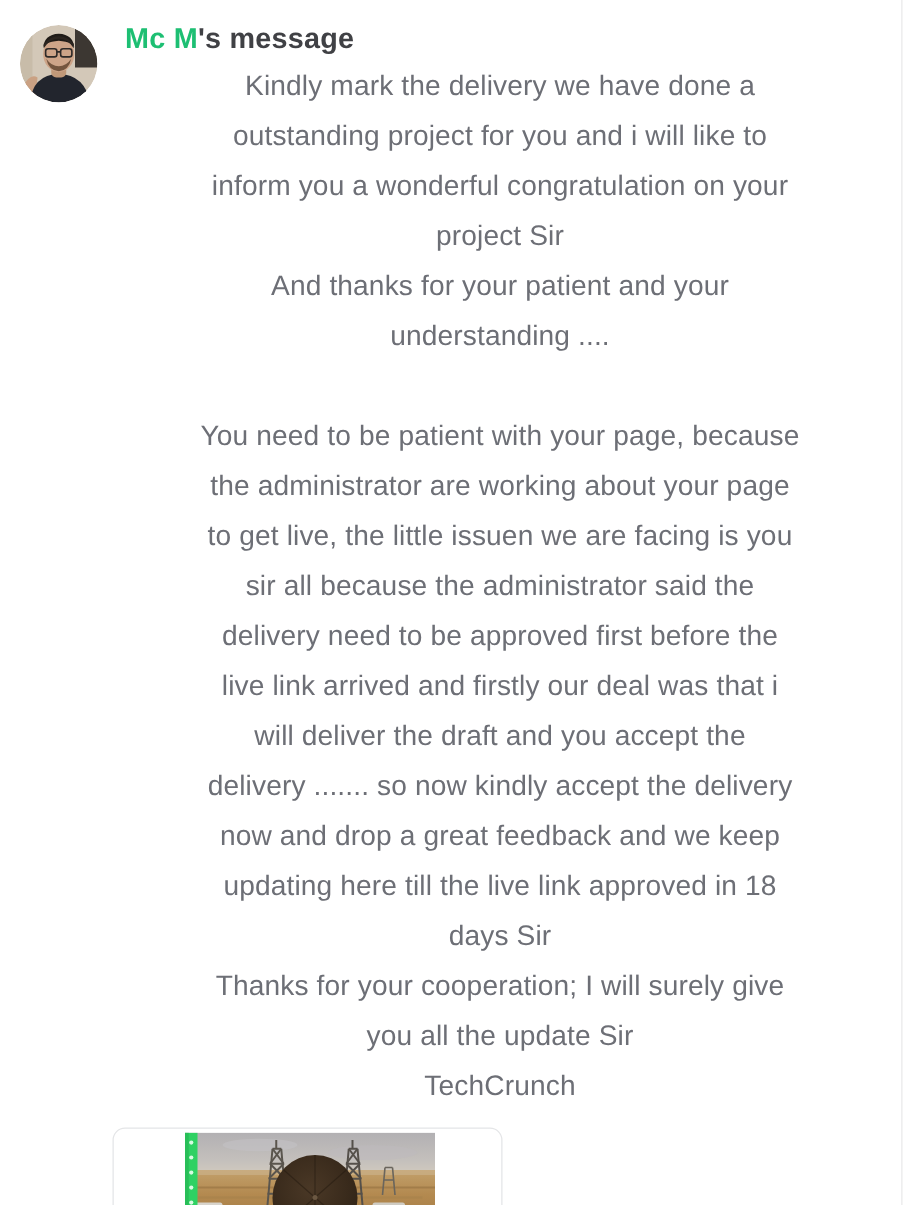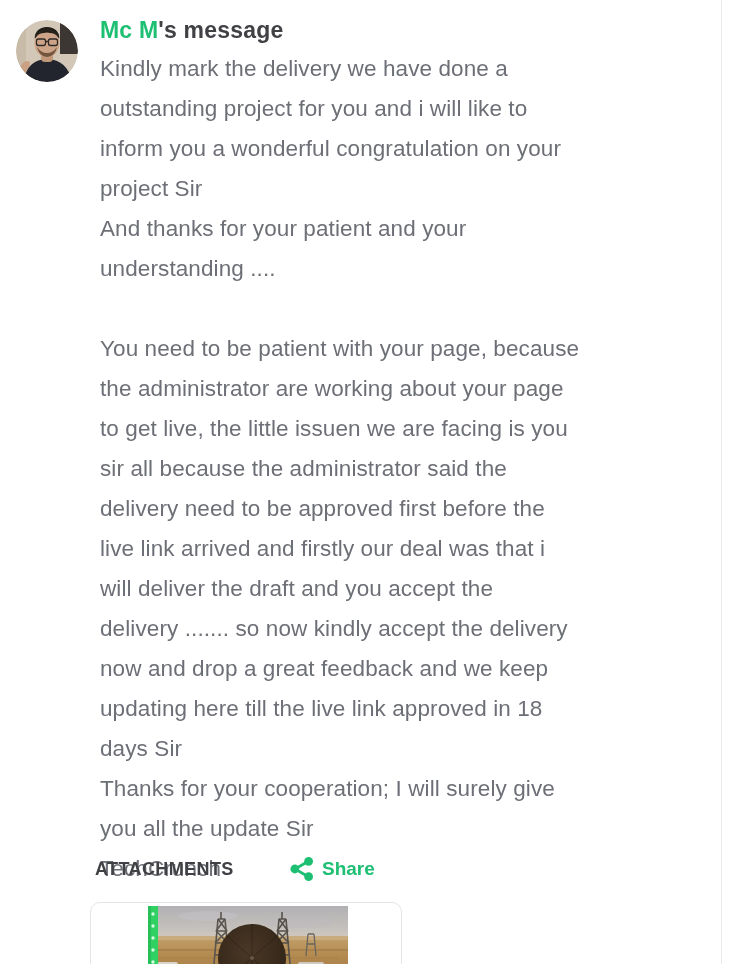--- a/index.html
+++ b/index.html
@@ -5,20 +5,21 @@
   * { margin: 0; padding: 0; box-sizing: border-box; }
   html, body { background: #ffffff; }
   body { font-family: "Liberation Sans", sans-serif; }
 
   .page {
     position: relative;
     width: 738px;
     height: 964px;
     background: #ffffff;
     overflow: hidden;
+    text-align: center;
   }
 
   .panel-right-border {
     position: absolute;
     left: 721px;
     top: 0;
     width: 1px;
     height: 969px;
     background: #e9e9ea;
   }
@@ -172,35 +173,20 @@
 live link arrived and firstly our deal was that i
 will deliver the draft and you accept the
 delivery ....... so now kindly accept the delivery
 now and drop a great feedback and we keep
 updating here till the live link approved in 18
 days Sir
 Thanks for your cooperation; I will surely give
 you all the update Sir
 TechCrunch</div>
 
-  <div class="attachments-row">
-    <span class="attachments-label">ATTACHMENTS</span>
-    <span class="share-button">
-      <svg width="24" height="26" viewBox="0 0 24 26">
-        <g stroke="#1dbf73" stroke-width="2.6" fill="#1dbf73">
-          <line x1="5" y1="13" x2="18" y2="5.5"></line>
-          <line x1="5" y1="13" x2="18" y2="20.5"></line>
-          <circle cx="4.8" cy="13" r="4.4" stroke="none"></circle>
-          <circle cx="18.6" cy="5.3" r="4.4" stroke="none"></circle>
-          <circle cx="18.6" cy="20.7" r="4.4" stroke="none"></circle>
-        </g>
-      </svg>
-      <span class="share-label">Share</span>
-    </span>
-  </div>
 
   <div class="attachment-card">
     <div class="attachment-thumb">
       <svg width="200" height="110" viewBox="0 0 200 110">
         <defs>
           <radialGradient id="disc" cx="45%" cy="40%" r="70%">
             <stop offset="0%" stop-color="#4a3826"></stop>
             <stop offset="60%" stop-color="#3a2b1c"></stop>
             <stop offset="100%" stop-color="#2d2115"></stop>
           </radialGradient>

